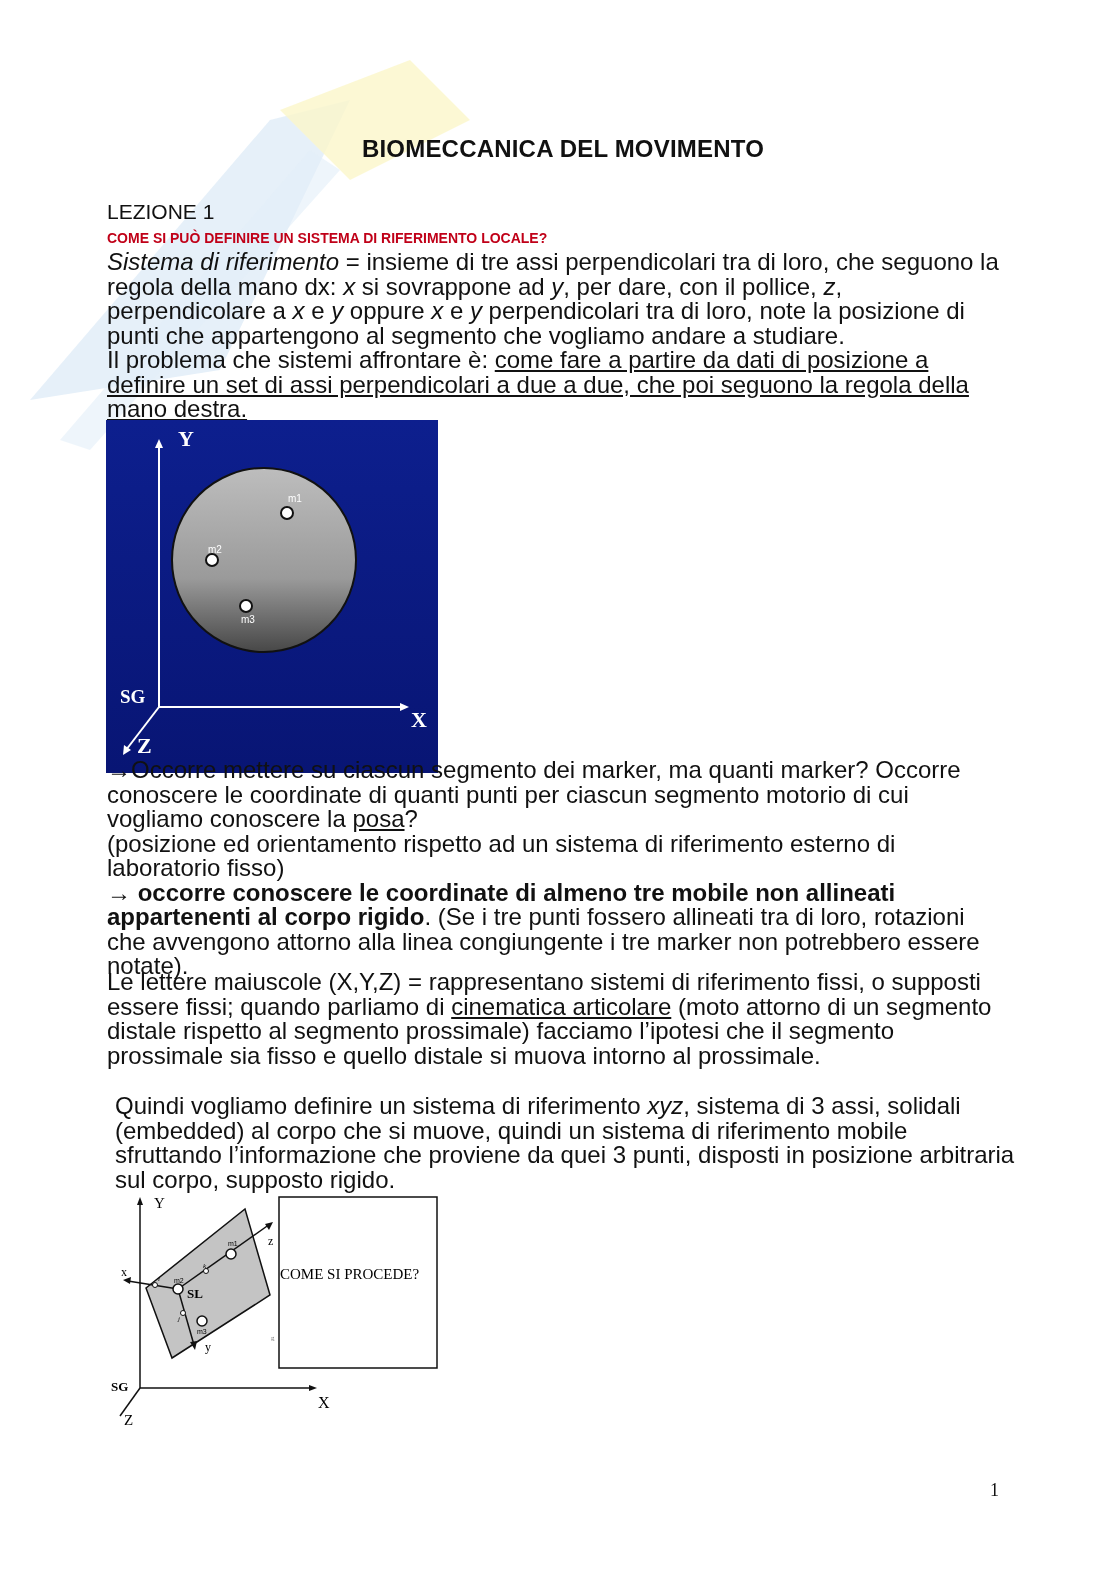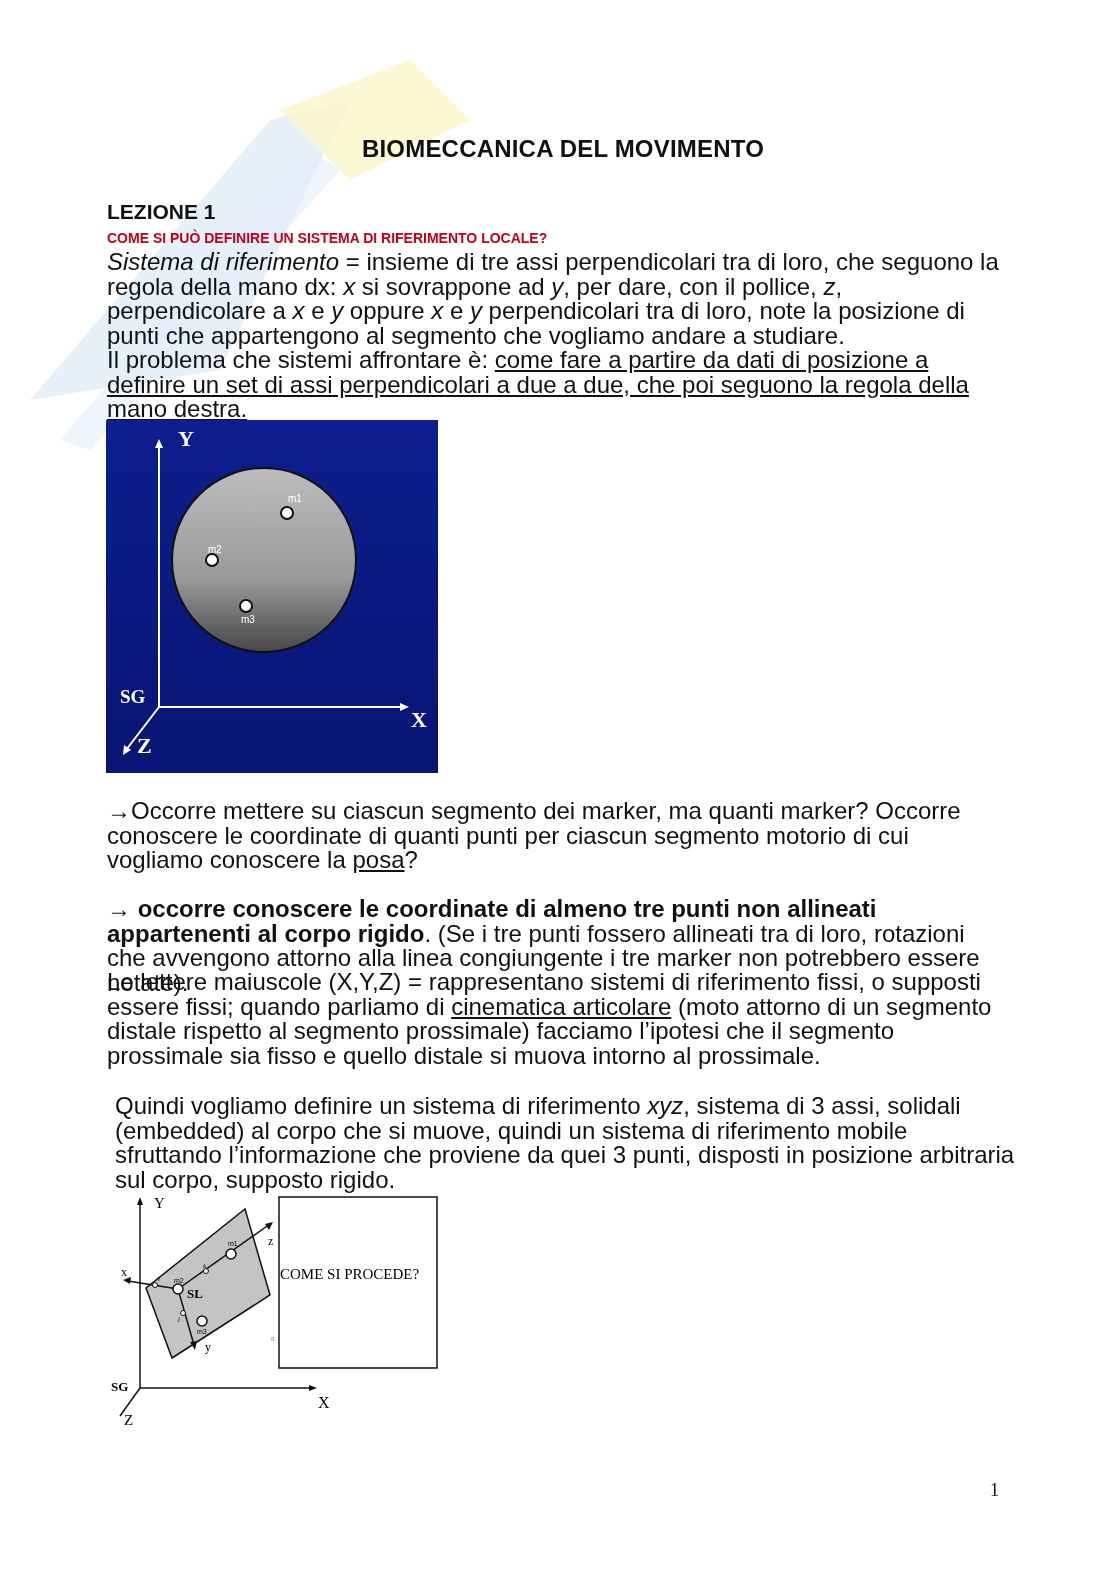--- a/index.html
+++ b/index.html
@@ -2,24 +2,24 @@
 <html><head>
   <meta charset="utf-8">
   <style>
     html, body { margin: 0; padding: 0; background: #ffffff; }
     body { width: 1116px; height: 1579px; position: relative; overflow: hidden;
            font-family: "Liberation Sans", sans-serif; color: #111; }
     .watermark { position: absolute; left: 20px; top: 40px; width: 500px; height: 420px; pointer-events: none; }
     .page-title { position: absolute; left: 0; right: 0; top: 135px; text-align: center;
                   font-size: 24px; font-weight: bold; letter-spacing: 0.2px; padding-left: 10px; }
     .content { position: absolute; left: 107px; width: 900px; font-size: 24px; line-height: 24.5px; }
-    .lesson { top: 199px; font-size: 21px; font-weight: bold; line-height: 26px; }
+    .lesson { top: 199px; font-size: 21px; font-weight: normal; line-height: 26px; }
     .question { top: 226px; color: #c00018; font-weight: bold; font-size: 14px; line-height: 24px; }
     .p1 { top: 250px; }
-    .p2 { top: 799px; }
+    .p2 { top: 758px; }
     .p3 { top: 970px; }
     .p4 { top: 1094px; margin-left: 8px; }
     .u { text-decoration: underline; }
     .i { font-style: italic; }
     .b { font-weight: bold; }
     .fig1 { position: absolute; left: 106px; top: 420px; width: 332px; height: 353px; }
     .fig2 { position: absolute; left: 106px; top: 1188px; width: 340px; height: 245px; }
     .page-num { position: absolute; left: 990px; top: 1480px; font-size: 18px; font-family: "Liberation Serif", serif; }
   </style>
 </head>
@@ -68,22 +68,22 @@
   <circle cx="181" cy="93" r="6" fill="#fff" stroke="#111" stroke-width="2"></circle>
   <circle cx="106" cy="140" r="6" fill="#fff" stroke="#111" stroke-width="2"></circle>
   <circle cx="140" cy="186" r="6" fill="#fff" stroke="#111" stroke-width="2"></circle>
   <text x="182" y="82" fill="#fff" font-size="10" font-family="Liberation Sans, sans-serif">m1</text>
   <text x="102" y="133" fill="#fff" font-size="10" font-family="Liberation Sans, sans-serif">m2</text>
   <text x="135" y="203" fill="#fff" font-size="10" font-family="Liberation Sans, sans-serif">m3</text>
 </svg>
 
 <div class="content p2">
   <span>→</span><span>Occorre mettere su ciascun segmento dei marker, ma quanti marker? Occorre conoscere le coordinate di quanti punti per ciascun segmento motorio di cui vogliamo conoscere la </span><span class="u">posa</span><span>?</span><br>
-  <br>
-  <span class="b">→</span><span class="b"> occorre conoscere le coordinate di almeno tre punti non allineati appartenenti al corpo rigido</span><span>. (Se i tre punti fossero allineati tra di loro, rotazioni che avvengono attorno alla linea congiungente i tre marker non potrebbero essere notate).</span>
+  <span>(posizione ed orientamento rispetto ad un sistema di riferimento esterno di laboratorio fisso)</span><br>
+  <span class="b">→</span><span class="b"> occorre conoscere le coordinate di almeno tre mobile non allineati appartenenti al corpo rigido</span><span>. (Se i tre punti fossero allineati tra di loro, rotazioni che avvengono attorno alla linea congiungente i tre marker non potrebbero essere notate).</span>
 </div>
 
 <div class="content p3">
   <span>Le lettere maiuscole (X,Y,Z) = rappresentano sistemi di riferimento fissi, o supposti essere fissi; quando parliamo di </span><span class="u">cinematica articolare</span><span> (moto attorno di un segmento distale rispetto al segmento prossimale) facciamo l’ipotesi che il segmento prossimale sia fisso e quello distale si muova intorno al prossimale.</span>
 </div>
 
 <div class="content p4">
   <span>Quindi vogliamo definire un sistema di riferimento </span><span class="i">xyz</span><span>, sistema di 3 assi, solidali (embedded) al corpo che si muove, quindi un sistema di riferimento mobile sfruttando l’informazione che proviene da quei 3 punti, disposti in posizione arbitraria sul corpo, supposto rigido.</span>
 </div>
 

